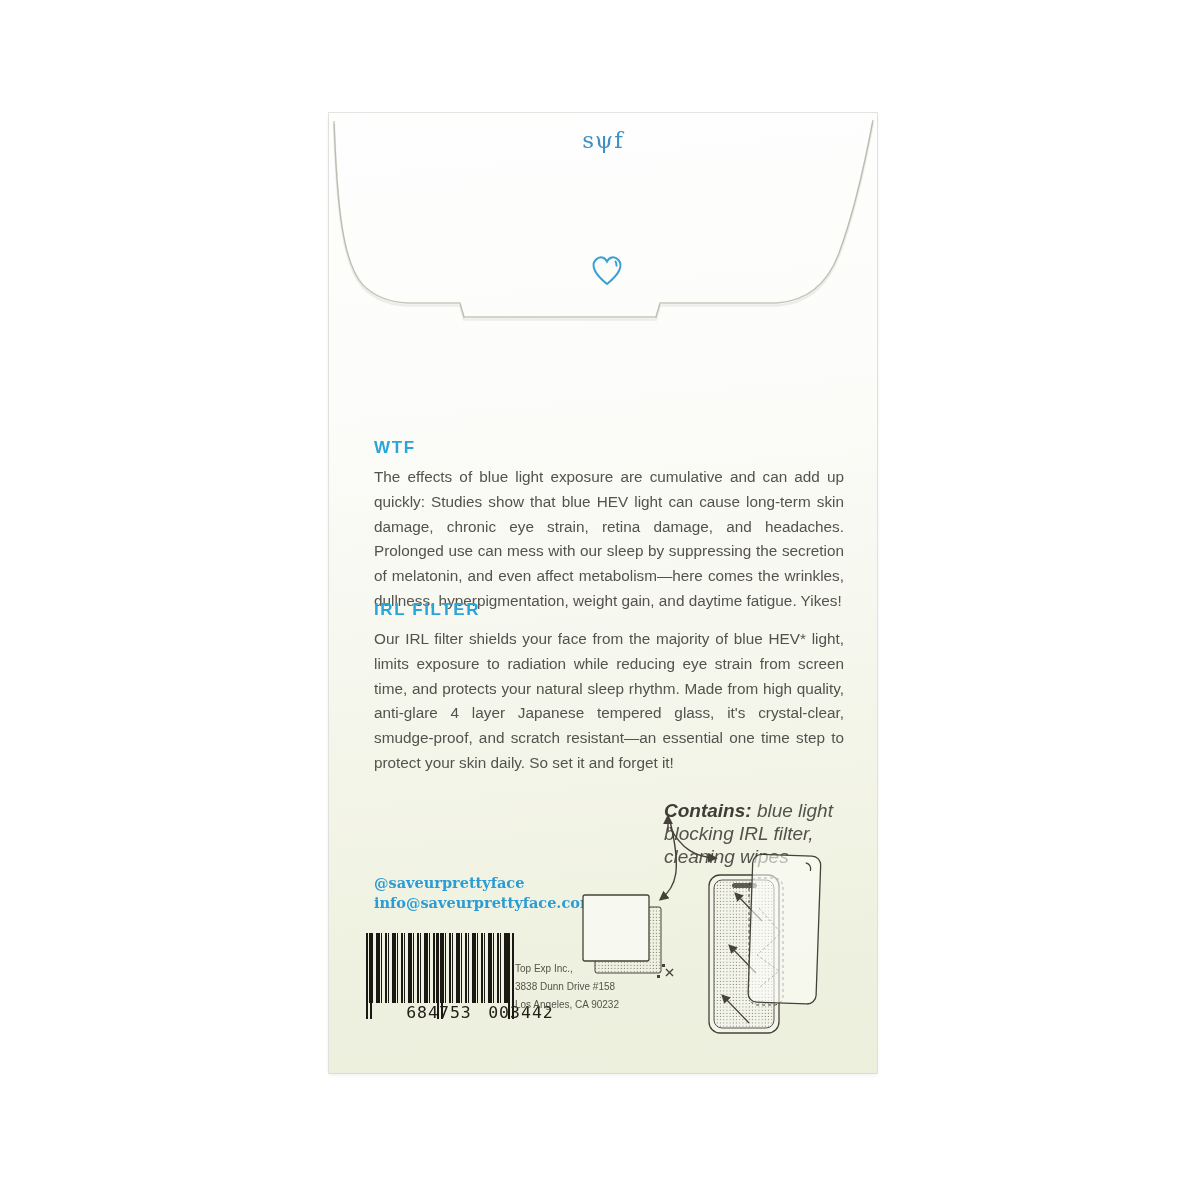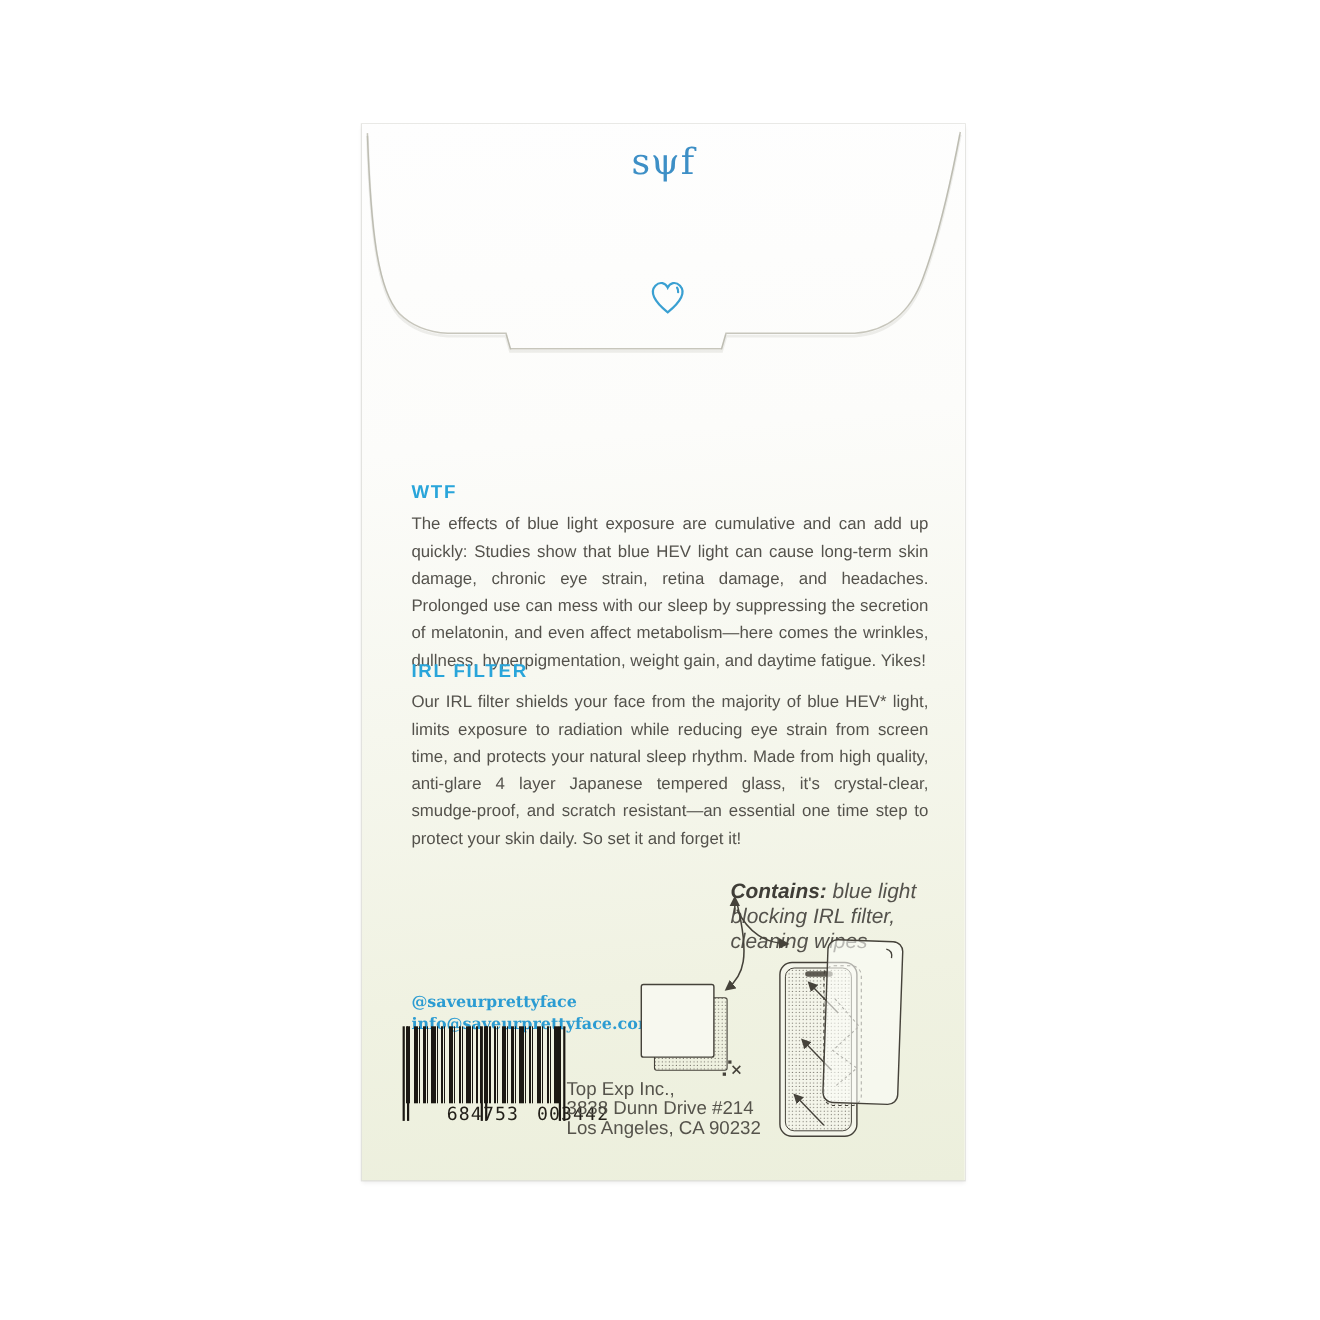--- a/index.html
+++ b/index.html
@@ -3,44 +3,44 @@
 <meta charset="utf-8">
 <style>
   html,body{margin:0;padding:0;background:#ffffff;}
   .stage{position:relative;width:1200px;height:1200px;background:#ffffff;overflow:hidden;
          font-family:"Liberation Sans",sans-serif;}
   .package{position:absolute;left:329px;top:113px;width:548px;height:960px;
            background:linear-gradient(175deg,#fefefe 0%,#fcfcfa 30%,#f6f7ee 55%,#f0f2e2 80%,#ecefdc 100%);
            box-shadow:0 0 0 1px rgba(185,185,175,.38), 0 2px 4px rgba(0,0,0,.07);}
   .flap-svg{position:absolute;left:0;top:0;pointer-events:none;}
   .logo{position:absolute;left:0;top:14px;width:548px;text-align:center;
-        font-family:"DejaVu Serif",serif;font-size:33px;letter-spacing:1px;color:#3d8fc6;}
+        font-family:"DejaVu Serif",serif;font-size:23px;letter-spacing:1px;color:#3d8fc6;}
   .tagline{position:absolute;left:0;top:62px;width:548px;text-align:center;
            font-size:16px;letter-spacing:2.6px;color:#2d9fd8;font-weight:400;}
   .section{position:absolute;left:45px;width:470px;}
   .section h3{margin:0 0 7px 0;font-size:17px;font-weight:600;letter-spacing:1.6px;color:#29a5da;}
   .section p{margin:0;font-size:15.3px;line-height:24.8px;color:#54524c;text-align:justify;}
   .narrow p{width:312px;}
   .contains{position:absolute;left:335px;top:686px;width:186px;
             font-size:19px;line-height:23px;color:#54524c;font-style:italic;}
   .contains b{color:#3f3d37;}
   .contact{position:absolute;left:45px;top:760px;font-weight:bold;font-size:14.5px;
-           line-height:20px;color:#2c9cd2;font-family:"DejaVu Serif",serif;margin-top:28px;}
+           line-height:20px;color:#2c9cd2;font-family:"DejaVu Serif",serif;}
   .barcode{position:absolute;left:37px;top:820px;width:148px;height:96px;}
   .bars{position:absolute;left:3px;top:0;width:142px;height:70px;
         background:repeating-linear-gradient(90deg,
           #1b1813 0px,#1b1813 2px,transparent 2px,transparent 3px,
           #1b1813 3px,#1b1813 4px,transparent 4px,transparent 7px,
           #1b1813 7px,#1b1813 11px,transparent 11px,transparent 12px,
           #1b1813 12px,#1b1813 13px,transparent 13px,transparent 16px);}
   .guard{position:absolute;top:0;width:2px;height:86px;background:#1b1813;}
   .bc-nums{position:absolute;top:70px;left:0;width:164px;display:flex;margin-left:32px;}
   .bc-nums span{flex:1;text-align:center;font-family:"DejaVu Sans Mono",monospace;
                 font-size:16.5px;color:#23201a;letter-spacing:1px;}
-  .address{position:absolute;left:186px;top:847px;font-size:17px;line-height:18px;color:#55534b;margin-top:21px;}
+  .address{position:absolute;left:186px;top:847px;font-size:10px;line-height:18px;color:#55534b;}
   .illus{position:absolute;left:0;top:0;pointer-events:none;}
 </style>
 </head>
 <body>
 
 <div class="stage">
   <div class="package">
 
     <svg class="flap-svg" width="548" height="960" viewBox="0 0 548 960">
       <path d="M 5 8 C 8 95 14 150 34 172 C 44 182 58 189 78 190 L 131 190 L 135 204 L 327 204
@@ -80,21 +80,21 @@
       <div class="guard" style="left:142px"></div>
       <div class="guard" style="left:146px"></div>
       <div class="bc-nums">
         <span>684753</span>
         <span>003442</span>
       </div>
     </div>
 
     <div class="address">
       <div>Top Exp Inc.,</div>
-      <div>3838 Dunn Drive #214</div>
+      <div>3838 Dunn Drive #158</div>
       <div>Los Angeles, CA 90232</div>
     </div>
 
     <svg class="illus" width="548" height="960" viewBox="0 0 548 960">
       <defs>
         <pattern id="dots" width="3.2" height="3.2" patternUnits="userSpaceOnUse">
           <circle cx="1.1" cy="1.1" r="0.55" fill="#6b685e"></circle>
         </pattern>
         <marker id="ah" markerWidth="7" markerHeight="7" refX="5" refY="3.5" orient="auto">
           <path d="M0,0 L7,3.5 L0,7 Z" fill="#45423a"></path>

